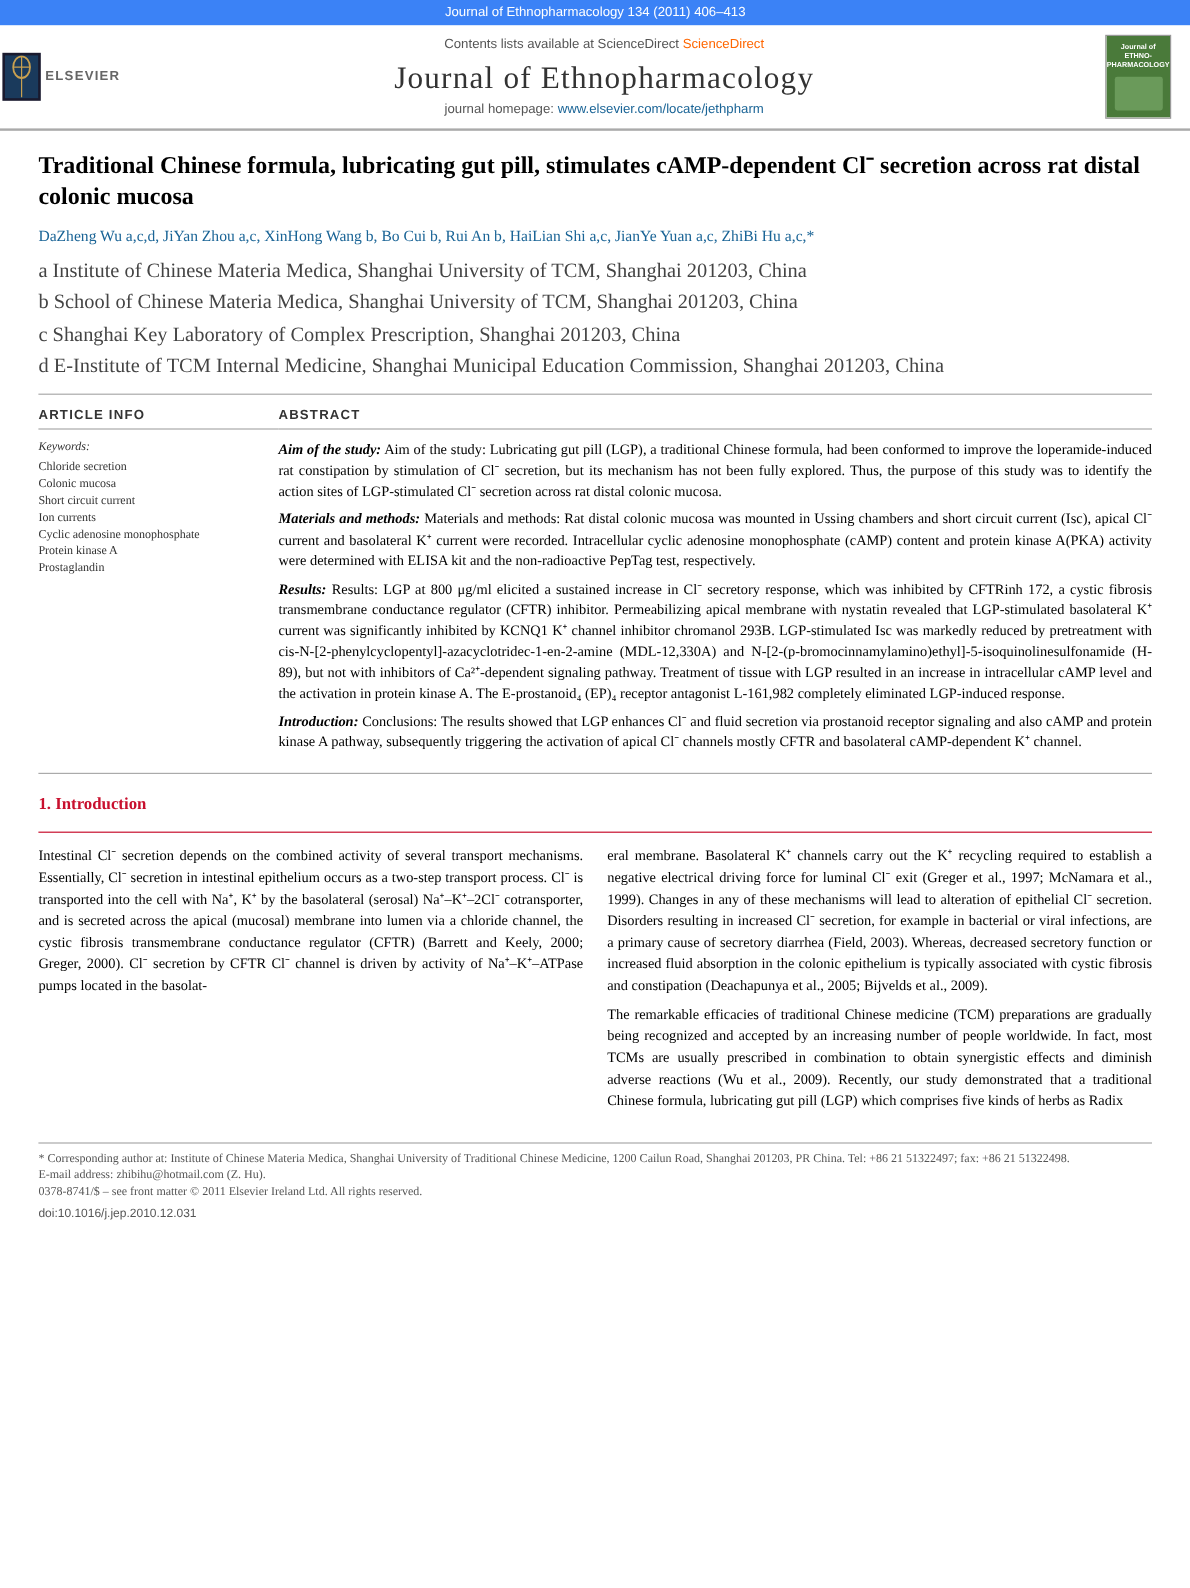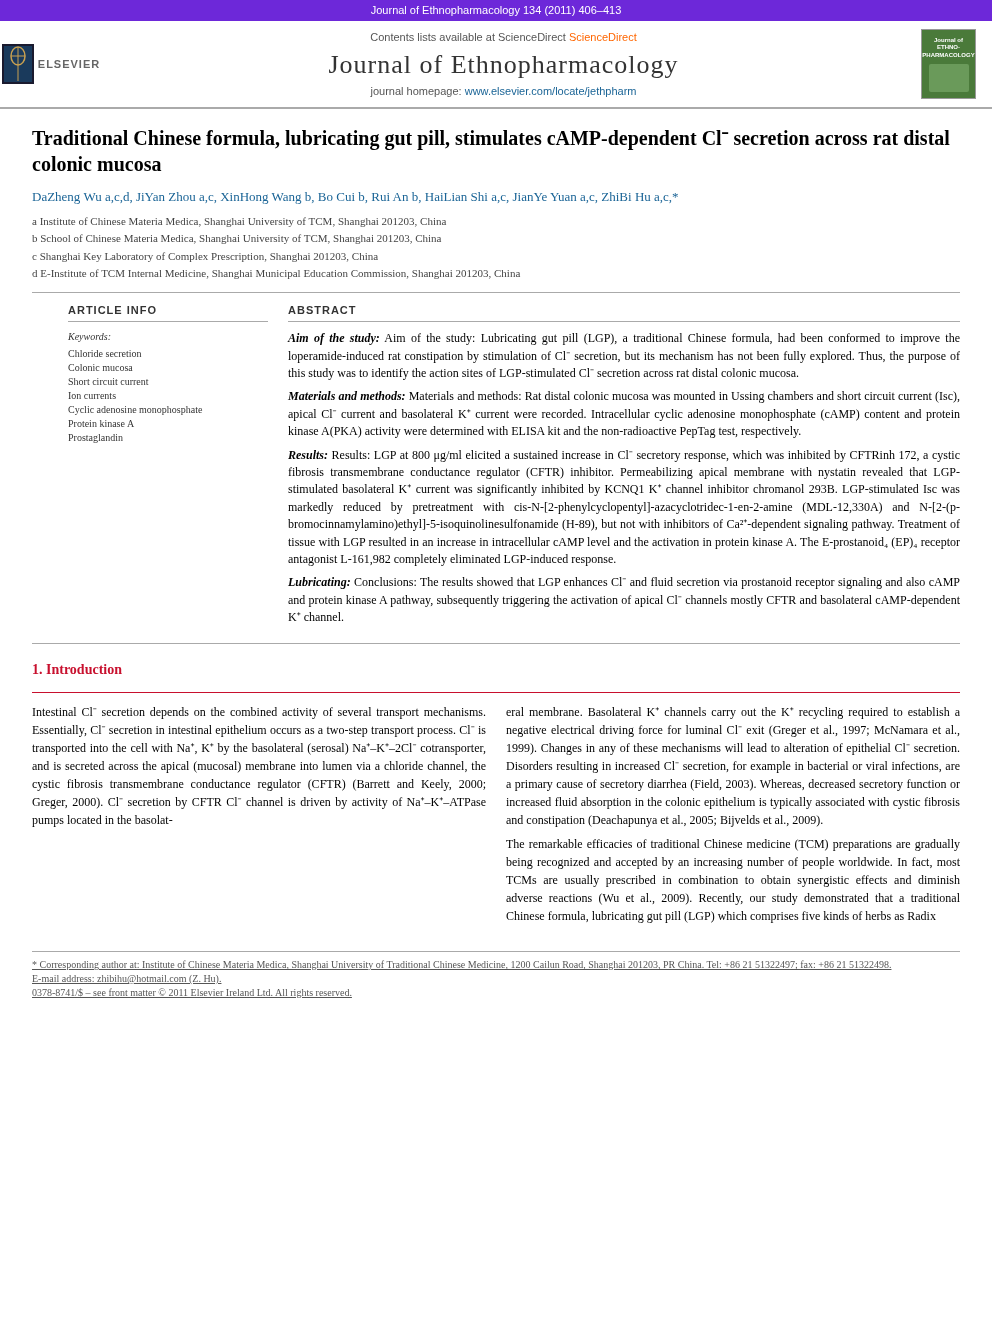--- a/index.html
+++ b/index.html
@@ -6,21 +6,21 @@
     body {
       font-family: 'Times New Roman', Times, serif;
       background: #fff;
       color: #000;
       width: 992px;
       min-height: 1323px;
       font-size: 13px;
       line-height: 1.4;
     }
     .top-bar {
-      background: #6d28d9;
+      background: #3b82f6;
       color: #fff;
       text-align: center;
       font-size: 11px;
       padding: 3px 0;
       font-family: Arial, sans-serif;
     }
     .header-area {
       border-bottom: 2px solid #aaa;
       padding: 8px 16px;
       display: flex;
@@ -99,36 +99,34 @@
       margin-bottom: 10px;
       font-family: 'Times New Roman', Times, serif;
     }
     .authors {
       font-size: 13px;
       color: #1a6496;
       margin-bottom: 6px;
       line-height: 1.5;
     }
     .affiliations {
-      font-size: 11px;
+      font-size: 17px;
       color: #444;
       line-height: 1.5;
       margin-bottom: 10px;
     }
     .affiliations div { margin-bottom: 1px; }
     hr.divider {
       border: none;
       border-top: 1px solid #aaa;
       margin: 10px 0;
     }
     .two-col {
       display: flex;
-      gap: 20px;
       margin-top: 10px;
-      margin-left: 36px;
     }
     .article-info {
       width: 200px;
       flex-shrink: 0;
     }
     .abstract-col {
       flex: 1;
     }
     .section-label {
       font-size: 11px;
@@ -209,21 +207,20 @@
       flex: 1;
     }
     .body-text p { margin-bottom: 6px; }
     .footnote-area {
       border-top: 1px solid #aaa;
       margin-top: 20px;
       padding-top: 6px;
       font-size: 10px;
       color: #555;
       font-family: 'Times New Roman', Times, serif;
-      text-decoration: underline;
     }
     .doi-line {
       font-size: 10px;
       color: #555;
       margin-top: 4px;
       font-family: Arial, sans-serif;
     }
   </style>
 </head>
 <body>
@@ -300,21 +297,21 @@
       <div class="keyword-item">Protein kinase A</div>
       <div class="keyword-item">Prostaglandin</div>
     </div>
 
     <div class="abstract-col">
       <div class="section-label">ABSTRACT</div>
       <div class="abstract-text">
         <p><span class="abstract-bold">Aim of the study:</span> <span>Aim of the study: Lubricating gut pill (LGP), a traditional Chinese formula, had been conformed to improve the loperamide-induced rat constipation by stimulation of Cl⁻ secretion, but its mechanism has not been fully explored. Thus, the purpose of this study was to identify the action sites of LGP-stimulated Cl⁻ secretion across rat distal colonic mucosa.</span></p>
         <p><span class="abstract-bold">Materials and methods:</span> <span>Materials and methods: Rat distal colonic mucosa was mounted in Ussing chambers and short circuit current (Isc), apical Cl⁻ current and basolateral K⁺ current were recorded. Intracellular cyclic adenosine monophosphate (cAMP) content and protein kinase A(PKA) activity were determined with ELISA kit and the non-radioactive PepTag test, respectively.</span></p>
         <p><span class="abstract-bold">Results:</span> <span>Results: LGP at 800 μg/ml elicited a sustained increase in Cl⁻ secretory response, which was inhibited by CFTRinh 172, a cystic fibrosis transmembrane conductance regulator (CFTR) inhibitor. Permeabilizing apical membrane with nystatin revealed that LGP-stimulated basolateral K⁺ current was significantly inhibited by KCNQ1 K⁺ channel inhibitor chromanol 293B. LGP-stimulated Isc was markedly reduced by pretreatment with cis-N-[2-phenylcyclopentyl]-azacyclotridec-1-en-2-amine (MDL-12,330A) and N-[2-(p-bromocinnamylamino)ethyl]-5-isoquinolinesulfonamide (H-89), but not with inhibitors of Ca²⁺-dependent signaling pathway. Treatment of tissue with LGP resulted in an increase in intracellular cAMP level and the activation in protein kinase A. The E-prostanoid₄ (EP)₄ receptor antagonist L-161,982 completely eliminated LGP-induced response.</span></p>
-        <p><span class="abstract-bold">Lubricating:</span> <span>Conclusions: The results showed that LGP enhances Cl⁻ and fluid secretion via prostanoid receptor signaling and also cAMP and protein kinase A pathway, subsequently triggering the activation of apical Cl⁻ channels mostly CFTR and basolateral cAMP-dependent K⁺ channel.</span></p>
+        <p><span class="abstract-bold">Introduction:</span> <span>Conclusions: The results showed that LGP enhances Cl⁻ and fluid secretion via prostanoid receptor signaling and also cAMP and protein kinase A pathway, subsequently triggering the activation of apical Cl⁻ channels mostly CFTR and basolateral cAMP-dependent K⁺ channel.</span></p>
       </div>
     </div>
   </div>
 
   <hr class="divider">
 
   <div class="intro-section">
     <div class="section-heading">1. Introduction</div>
     <div class="two-col-body">
       <div class="body-col">
@@ -330,15 +327,16 @@
           <p>The remarkable efficacies of traditional Chinese medicine (TCM) preparations are gradually being recognized and accepted by an increasing number of people worldwide. In fact, most TCMs are usually prescribed in combination to obtain synergistic effects and diminish adverse reactions (Wu et al., 2009). Recently, our study demonstrated that a traditional Chinese formula, lubricating gut pill (LGP) which comprises five kinds of herbs as Radix</p>
         </div>
       </div>
     </div>
   </div>
 
   <div class="footnote-area">
     <div>* Corresponding author at: Institute of Chinese Materia Medica, Shanghai University of Traditional Chinese Medicine, 1200 Cailun Road, Shanghai 201203, PR China. Tel: +86 21 51322497; fax: +86 21 51322498.</div>
     <div>E-mail address: zhibihu@hotmail.com (Z. Hu).</div>
     <div>0378-8741/$ – see front matter © 2011 Elsevier Ireland Ltd. All rights reserved.</div>
+    <div class="doi-line">doi:10.1016/j.jep.2010.12.031</div>
   </div>
 
 </div>
 
 </body></html>

